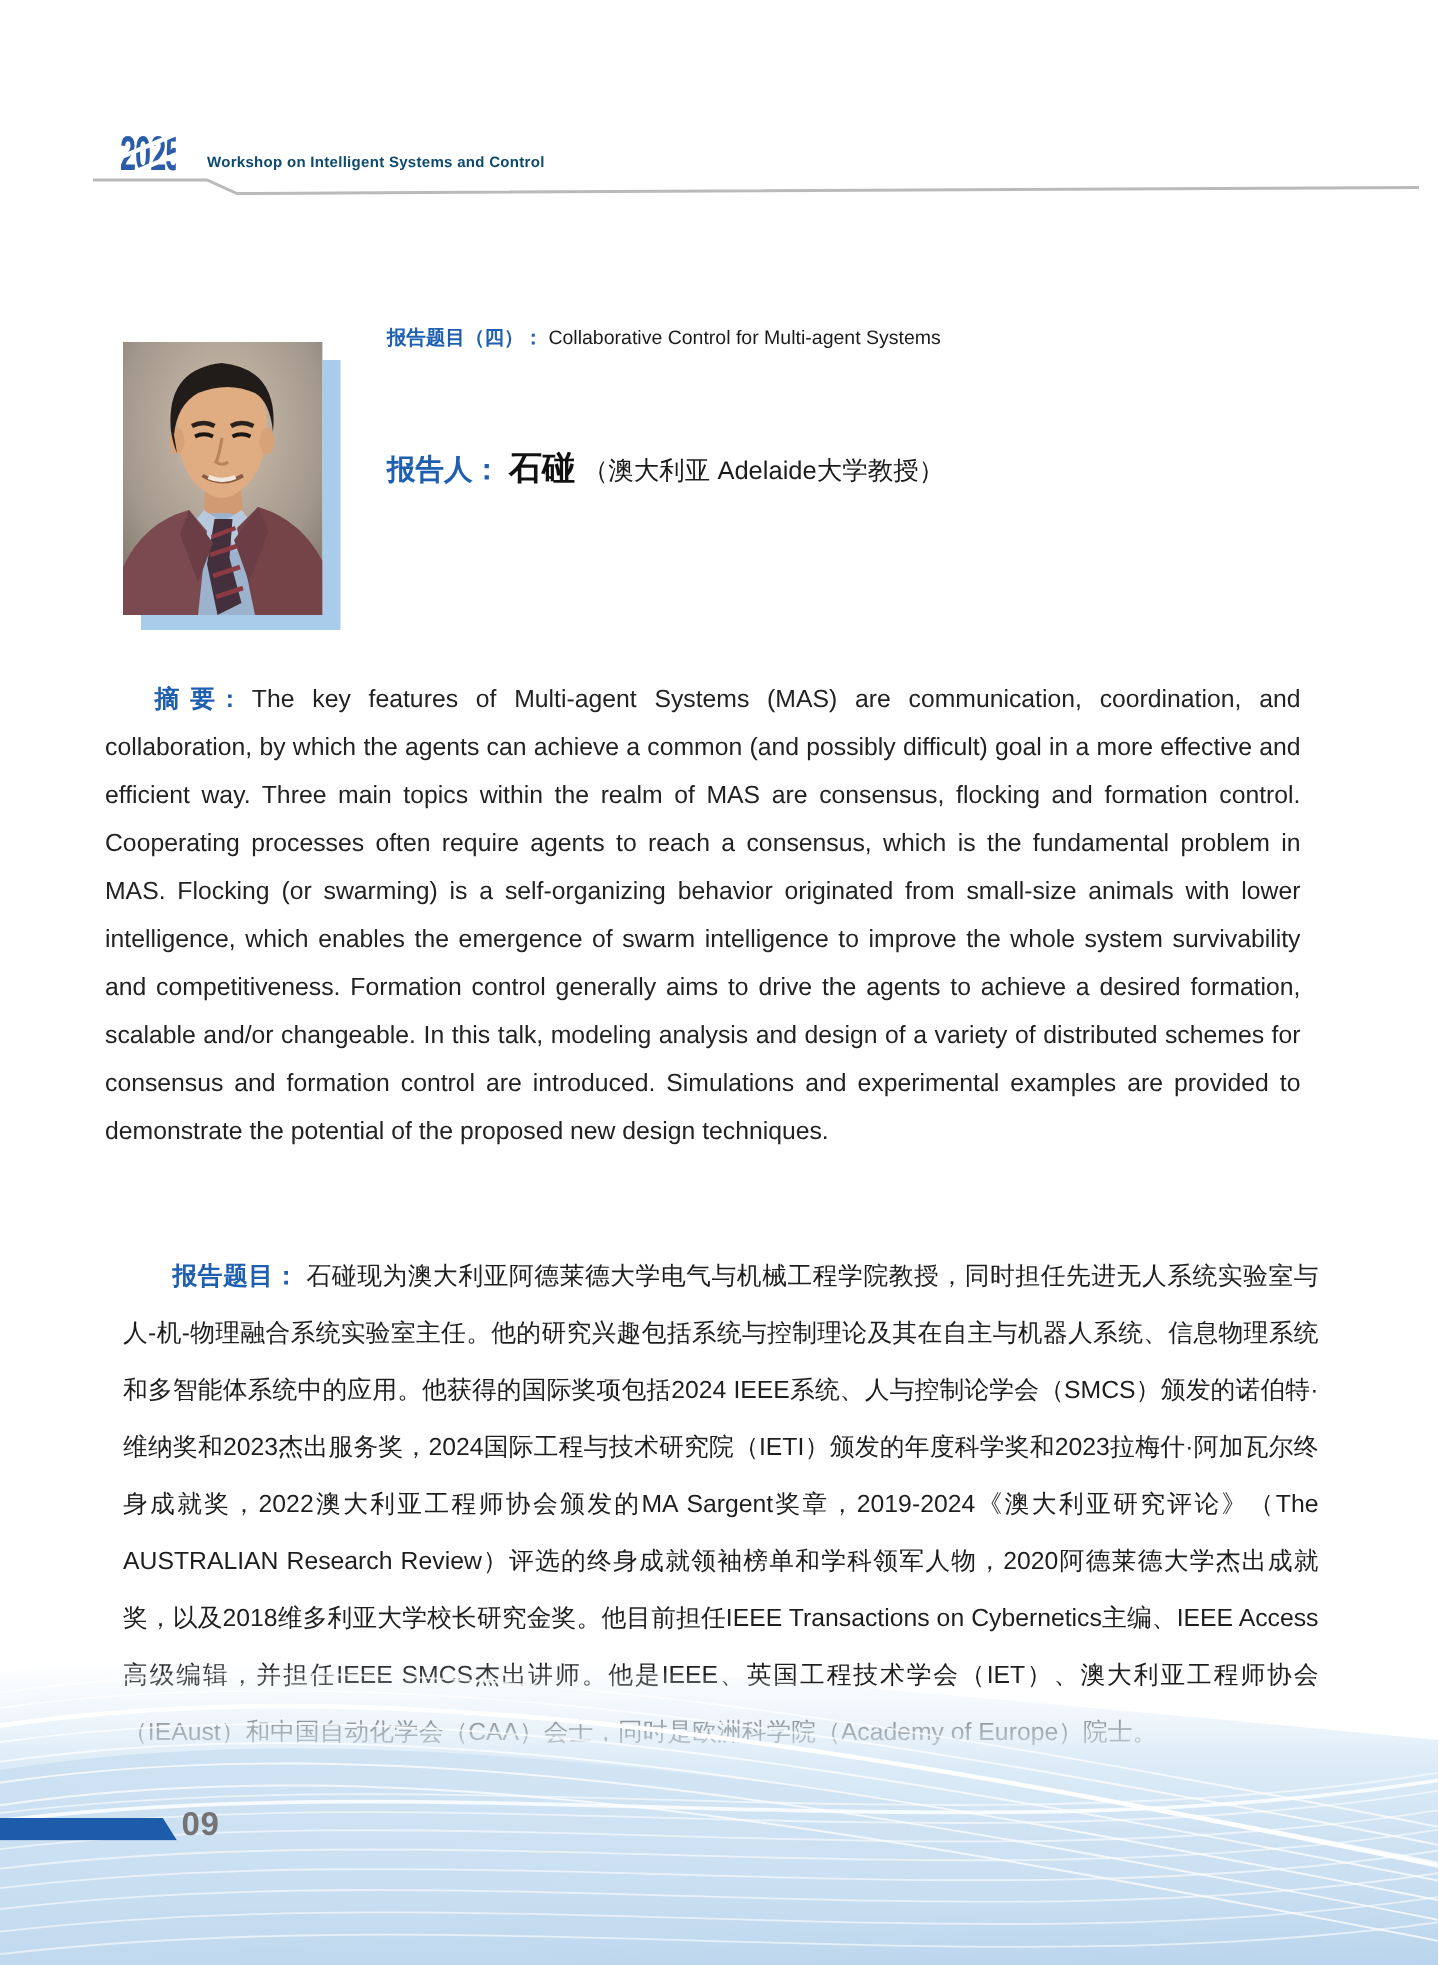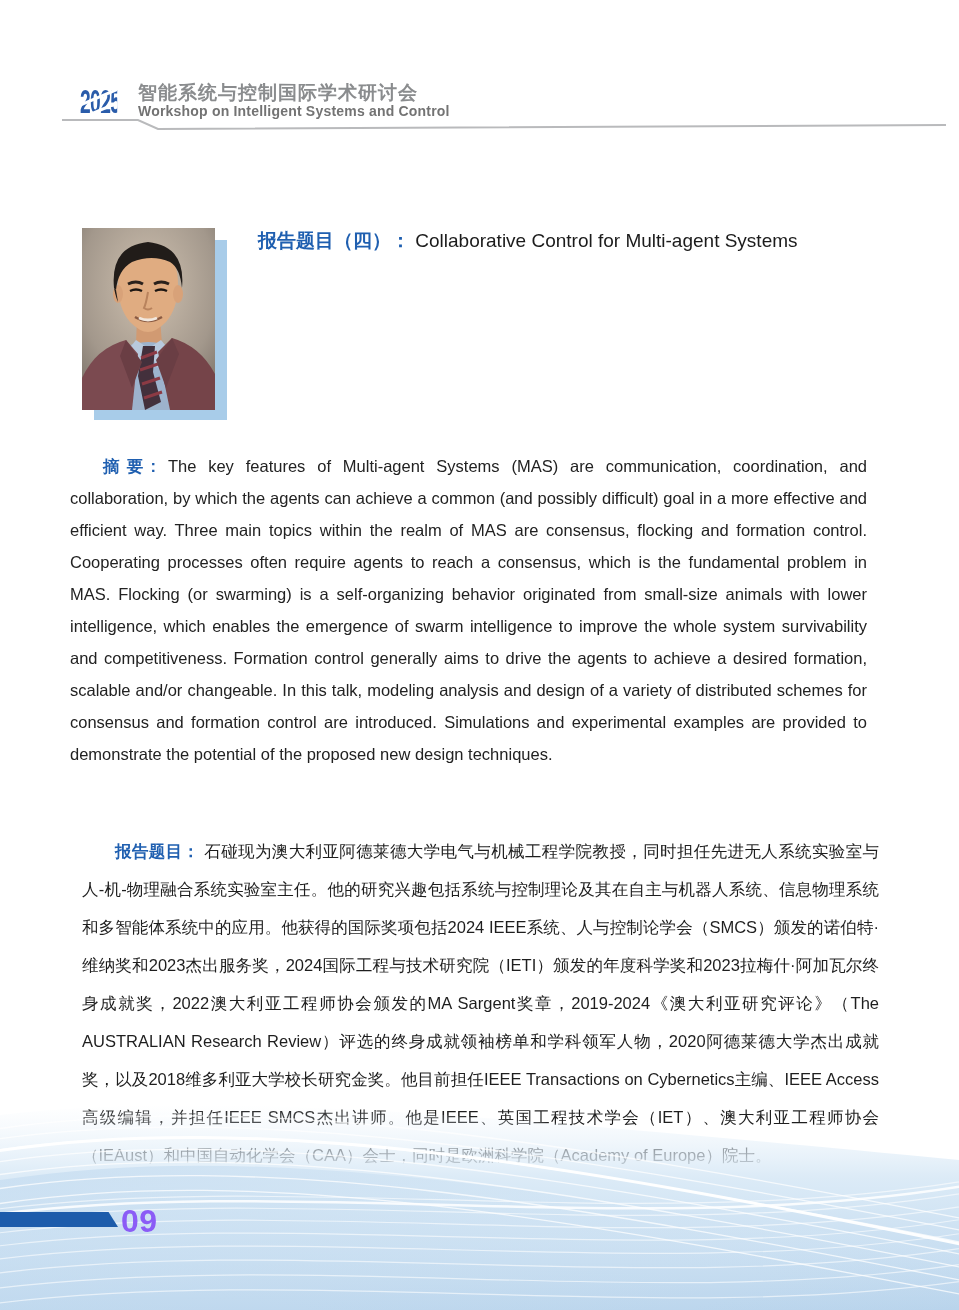--- a/index.html
+++ b/index.html
@@ -17,31 +17,31 @@
     letter-spacing:-1px; transform:scaleX(0.62) scaleY(1.05);
     transform-origin:left top; overflow:hidden;
   }
   .logo .cut { position:absolute; left:-6px; width:120%; height:3px; background:#ffffff; transform:rotate(-14deg); }
   .cut1 { top:13px; } .cut2 { top:26px; }
   .hdr-cn {
     position:absolute; left:138px; top:80px; color:#8a8c8e; font-weight:bold;
     font-size:19px; letter-spacing:1px; white-space:nowrap;
   }
   .hdr-en {
-    position:absolute; left:138px; top:103px; color:#737373; font-weight:bold;
-    font-size:14px; letter-spacing:0.2px; white-space:nowrap;
+    position:absolute; left:138px; top:103px; color:#0c4a6e; font-weight:bold;
+    font-size:10px; letter-spacing:0.2px; white-space:nowrap;
   }
   .hdr-divider { position:absolute; left:60px; top:112px; }
 
   
   .photo-shadow { position:absolute; left:94px; top:240px; width:133px; height:180px; background:#a8cce9; }
   .photo { position:absolute; left:82px; top:228px; width:133px; height:182px; box-shadow:0 0 0 1px #e4e4e4 inset; }
 
   
-  .talk-title-line { position:absolute; left:258px; top:228px; font-size:19px; white-space:nowrap; color:#1b1b1b; }
+  .talk-title-line { position:absolute; left:258px; top:216px; font-size:13px; white-space:nowrap; color:#1b1b1b; }
   .talk-speaker-line { position:absolute; left:258px; top:297px; font-size:19px; white-space:nowrap; color:#1b1b1b; }
   .blue-label { color:#1f5fb0; font-weight:bold; }
   .speaker-name { color:#111111; font-weight:bold; font-size:22px; }
   .speaker-affil { color:#1b1b1b; font-size:17px; }
 
   
   .abstract-p {
     position:absolute; left:70px; top:450px; width:797px;
     font-size:16.5px; line-height:32px; color:#222222;
     text-align:justify; text-indent:33px;
@@ -52,35 +52,34 @@
     text-align:justify; text-indent:33px;
   }
 
   
   .waves { position:absolute; left:0; bottom:0; width:959px; height:250px; pointer-events:none; }
   .pagebar {
     position:absolute; left:0; top:1212px; width:118px; height:15px; background:#1d5cab;
     clip-path:polygon(0 0, 92% 0, 100% 100%, 0 100%);
   }
   .pagenum {
-    position:absolute; left:121px; top:1203px; color:#8b5cf6;
-    font-size:32px; font-weight:bold; letter-spacing:0.5px;
+    position:absolute; left:121px; top:1203px; color:#737373;
+    font-size:22px; font-weight:bold; letter-spacing:0.5px;
   }
 </style>
 </head>
 <body>
 
 <div class="page">
 
   <div class="logo">
     <span>2025</span>
     <span class="cut cut1"></span>
     <span class="cut cut2"></span>
   </div>
-  <div class="hdr-cn">智能系统与控制国际学术研讨会</div>
   <div class="hdr-en">Workshop on Intelligent Systems and Control</div>
   <svg class="hdr-divider" width="890" height="22" viewBox="0 0 890 22">
     <polyline points="2,8 78,8 98,17 886,13" fill="none" stroke="#b9babc" stroke-width="2"></polyline>
   </svg>
 
   <div class="photo-shadow"></div>
   <div class="photo">
     <svg width="133" height="182" viewBox="0 0 133 182">
       <defs>
         <radialGradient id="pbg" cx="50%" cy="32%" r="85%">
@@ -123,20 +122,25 @@
       <path d="M133,182 L133,146 Q118,118 90,110 L76,124 L88,182 Z" fill="#754449"></path>
       <path d="M44,112 L60,134 L50,160 L38,128 Z" fill="#6a3e44"></path>
       <path d="M90,110 L74,132 L84,160 L97,126 Z" fill="#6a3e44"></path>
     </svg>
   </div>
 
   <div class="talk-title-line">
     <span class="blue-label">报告题目（四）：</span>
     <span>Collaborative Control for Multi-agent Systems</span>
   </div>
+  <div class="talk-speaker-line">
+    <span class="blue-label">报告人：</span>
+    <span class="speaker-name">石碰</span>
+    <span class="speaker-affil">（澳大利亚 Adelaide大学教授）</span>
+  </div>
 
   <p class="abstract-p">
     <span class="blue-label">摘要:</span>
     <span>The key features of Multi-agent Systems (MAS) are communication, coordination, and collaboration, by which the agents can achieve a common (and possibly difficult) goal in a more effective and efficient way. Three main topics within the realm of MAS are consensus, flocking and formation control. Cooperating processes often require agents to reach a consensus, which is the fundamental problem in MAS. Flocking (or swarming) is a self-organizing behavior originated from small-size animals with lower intelligence, which enables the emergence of swarm intelligence to improve the whole system survivability and competitiveness. Formation control generally aims to drive the agents to achieve a desired formation, scalable and/or changeable. In this talk, modeling analysis and design of a variety of distributed schemes for consensus and formation control are introduced. Simulations and experimental examples are provided to demonstrate the potential of the proposed new design techniques.</span>
   </p>
 
   <p class="bio-p">
     <span class="blue-label">报告题目：</span>
     <span>石碰现为澳大利亚阿德莱德大学电气与机械工程学院教授，同时担任先进无人系统实验室与人-机-物理融合系统实验室主任。他的研究兴趣包括系统与控制理论及其在自主与机器人系统、信息物理系统和多智能体系统中的应用。他获得的国际奖项包括2024 IEEE系统、人与控制论学会（SMCS）颁发的诺伯特·维纳奖和2023杰出服务奖，2024国际工程与技术研究院（IETI）颁发的年度科学奖和2023拉梅什·阿加瓦尔终身成就奖，2022澳大利亚工程师协会颁发的MA Sargent奖章，2019-2024《澳大利亚研究评论》（The AUSTRALIAN Research Review）评选的终身成就领袖榜单和学科领军人物，2020阿德莱德大学杰出成就奖，以及2018维多利亚大学校长研究金奖。他目前担任IEEE Transactions on Cybernetics主编、IEEE Access高级编辑，并担任IEEE SMCS杰出讲师。他是IEEE、英国工程技术学会（IET）、澳大利亚工程师协会（IEAust）和中国自动化学会（CAA）会士，同时是欧洲科学院（Academy of Europe）院士。</span>
   </p>

